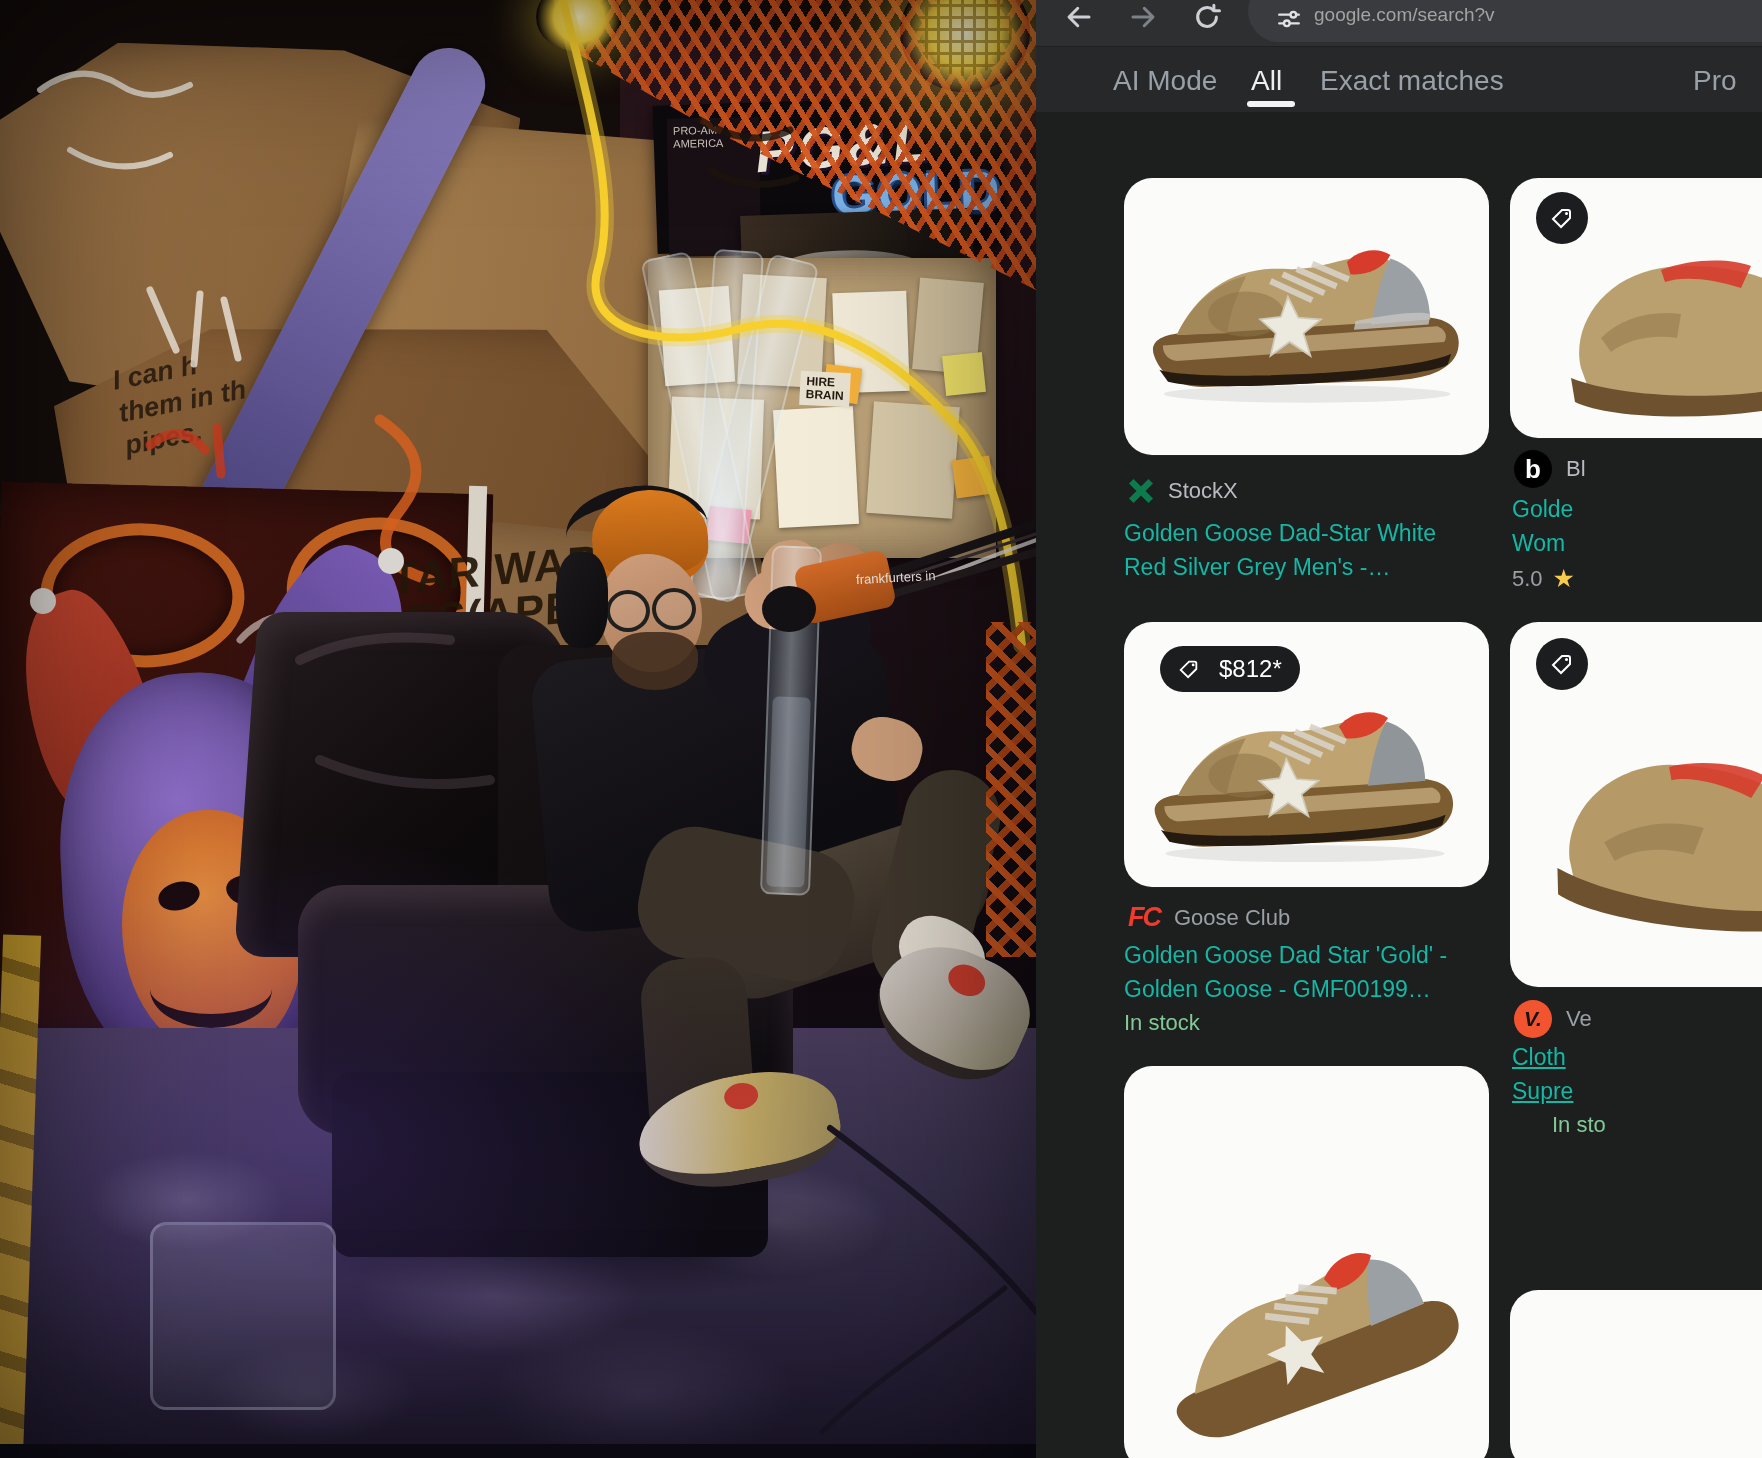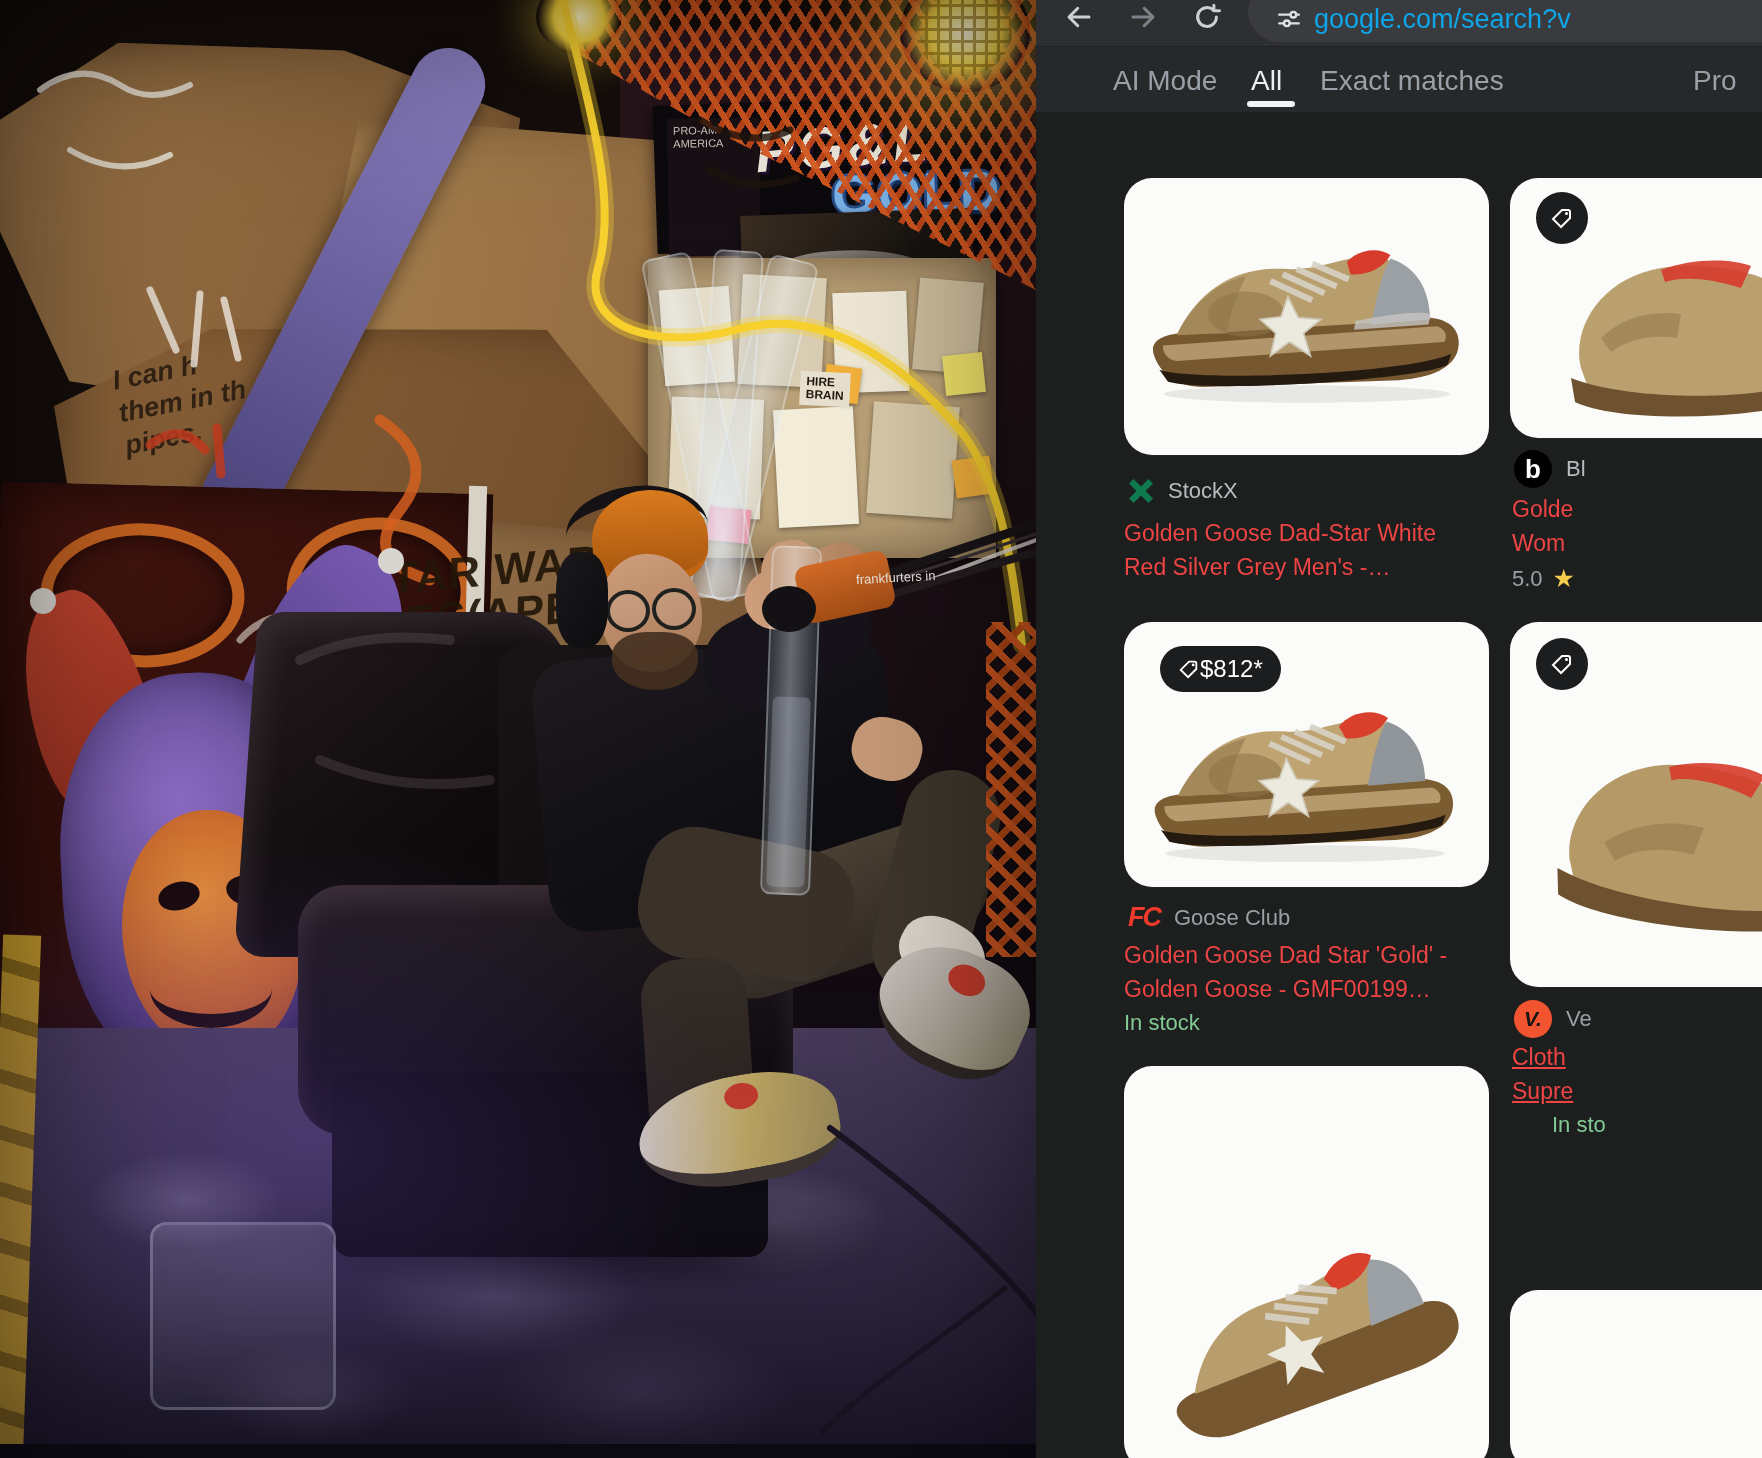--- a/index.html
+++ b/index.html
@@ -181,37 +181,37 @@
     transform:rotate(-11deg);font-style:italic;opacity:.9;}
   .gr-dollar{left:580px;top:622px;color:#241812;font-size:118px;transform:rotate(6deg);opacity:.85;}
   .gr-hire{left:800px;top:372px;background:#e8e0ce;color:#221a10;font-size:12px;line-height:13px;
     padding:4px 6px;transform:rotate(3deg);font-weight:bold;}
 
   
   #panel{left:1036px;top:0;width:726px;height:1458px;background:#1d1e1e;}
   .toolbar{left:0;top:0;width:726px;height:46px;background:#2e2f31;}
   .navic{position:absolute;top:2px;width:30px;height:30px;}
   .pill{left:212px;top:-20px;width:560px;height:62px;border-radius:31px;background:#3a3b3e;}
-  .pill-url{position:absolute;left:66px;top:24px;color:#0ea5e9;font-size:27px;white-space:nowrap;}
+  .pill-url{position:absolute;left:66px;top:24px;color:#a3a3a3;font-size:19px;white-space:nowrap;}
   .tabsbar{left:0;top:46px;width:726px;height:66px;background:#27282a;border-top:1px solid #1f2021;}
   .tab{position:absolute;top:18px;font-size:28px;color:#99a0a7;white-space:nowrap;}
   .tab.active{color:#eceef0;}
   .tab-underline{position:absolute;left:211px;top:54px;width:48px;height:6px;border-radius:3px;background:#f1f3f4;}
   .results{left:0;top:112px;width:726px;height:1346px;background:#1d1e1e;}
 
   .card{position:absolute;background:#fbfbfa;border-radius:28px;overflow:hidden;
         box-shadow:0 1px 0 rgba(255,255,255,.03);}
   .c-left{left:88px;width:365px;}
   .c-right{left:474px;width:300px;}
   .merch{position:absolute;display:flex;align-items:center;gap:14px;}
   .merch-name{font-size:22px;color:#b8bcc0;}
-  .title{position:absolute;font-size:23px;line-height:34px;color:#ef4444;white-space:nowrap;}
+  .title{position:absolute;font-size:23px;line-height:34px;color:#14b8a6;white-space:nowrap;}
   .stock{position:absolute;font-size:22px;color:#81c995;}
   .badge-pill{position:absolute;left:36px;top:24px;height:46px;border-radius:23px;
-    background:#1c1d1e;display:flex;align-items:center;gap:0;padding:0 18px;}
+    background:#1c1d1e;display:flex;align-items:center;gap:19px;padding:0 18px;}
   .badge-pill span{color:#fff;font-size:24px;font-weight:500;}
   .tag-circle{position:absolute;width:52px;height:52px;border-radius:50%;background:#1c1d1e;
     display:flex;align-items:center;justify-content:center;}
   .logo-circle{width:38px;height:38px;border-radius:50%;display:flex;align-items:center;justify-content:center;
     font-weight:bold;}
   .fc-logo{color:#f03a2b;font-size:27px;font-weight:800;font-style:italic;letter-spacing:-2px;}
   .ratingrow{position:absolute;display:flex;align-items:center;gap:10px;}
   .ratingrow .num{font-size:22px;color:#9aa0a6;}
   .ratingrow .star{font-size:25px;color:#f7cb4d;}
   .shoe-wrap{position:absolute;}

